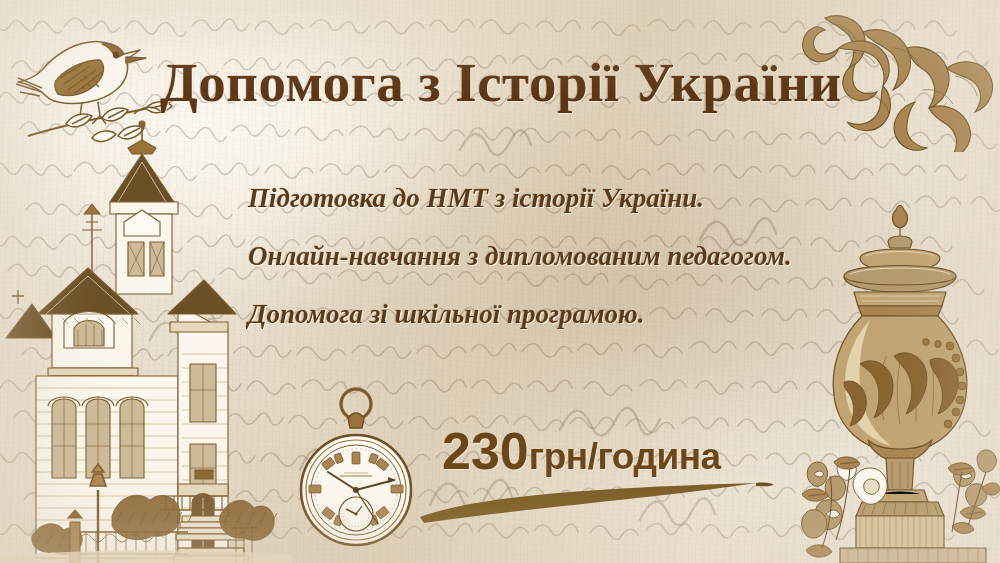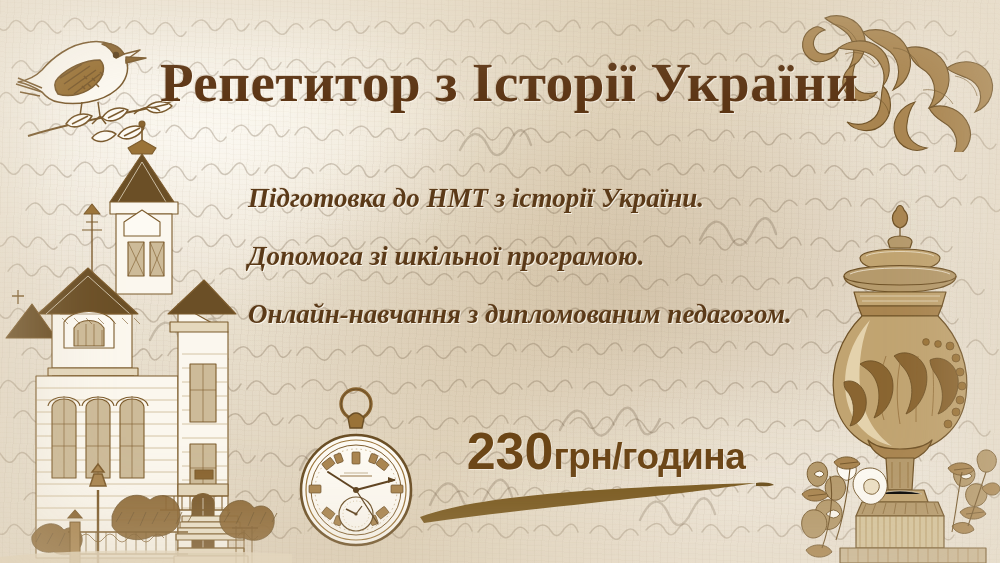--- a/index.html
+++ b/index.html
@@ -53,21 +53,21 @@
   }
   .bullets{position:absolute;left:248px;top:182px;width:600px;}
   .bullet{
     font-family:"Liberation Serif",serif;
     font-weight:700;font-size:27px;line-height:33px;
     color:#5b3a18;margin-bottom:25px;
     text-shadow:1px 1px 0 rgba(255,253,247,.75),-1px -1px 0 rgba(130,98,60,.16);
     font-style:italic;
   }
   .bullet.wrapped{max-width:545px;}
-  .price-block{position:absolute;left:430px;top:425px;width:340px;height:110px;text-align:center;}
+  .price-block{position:absolute;left:430px;top:425px;width:340px;height:110px;}
   .price{
     font-family:"Liberation Sans",sans-serif;
     font-weight:700;font-size:47px;line-height:52px;
     color:#6b4516;letter-spacing:-1px;white-space:nowrap;
     padding-left:12px;
     text-shadow:1px 1px 0 rgba(255,252,245,.5);
   }
   .price .num{font-size:52px;letter-spacing:0px;}
   .price .unit{font-size:37px;letter-spacing:-.5px;}
   .swash{position:absolute;left:-14px;top:56px;width:360px;height:48px;}
@@ -457,26 +457,26 @@
       <path d="M154 274 L172 272" fill="none"></path>
       <path d="M182 292 C190 284 200 286 200 294 C196 302 186 300 182 292 Z" fill="#a98550"></path>
       <path d="M160 316 C168 308 182 310 186 318 C178 326 164 324 160 316 Z" fill="#a98550"></path>
       <path d="M166 318 L184 316" fill="none"></path>
       <path d="M152 330 C160 324 172 326 174 334 C166 340 156 338 152 330 Z" fill="#a98550"></path>
       <path d="M162 276 C158 296 156 316 152 336" fill="none" stroke-width="1.1"></path>
       <path d="M186 276 C180 294 174 312 168 330" fill="none" stroke-width="1.1"></path>
     </g>
   </svg>
 
-  <div class="title">Репетитор з Історії України</div>
+  <div class="title">Допомога з Історії України</div>
 
   <div class="bullets">
     <div class="bullet">Підготовка до НМТ з історії України.</div>
+    <div class="bullet wrapped">Онлайн-навчання з дипломованим педагогом.</div>
     <div class="bullet">Допомога зі шкільної програмою.</div>
-    <div class="bullet wrapped">Онлайн-навчання з дипломованим педагогом.</div>
   </div>
 
   <div class="price-block">
     <div class="price">
       <span class="num">230</span><span class="unit">грн/година</span>
     </div>
     <svg class="swash" viewBox="0 0 360 48">
       <path d="M4 36 C70 12 210 6 340 2 C250 16 120 26 8 42 Z" fill="#7a5a20"></path>
       <path d="M340 2 C350 1 356 2 358 4 C352 6 346 5 340 5 Z" fill="#6b4f1c"></path>
     </svg>

